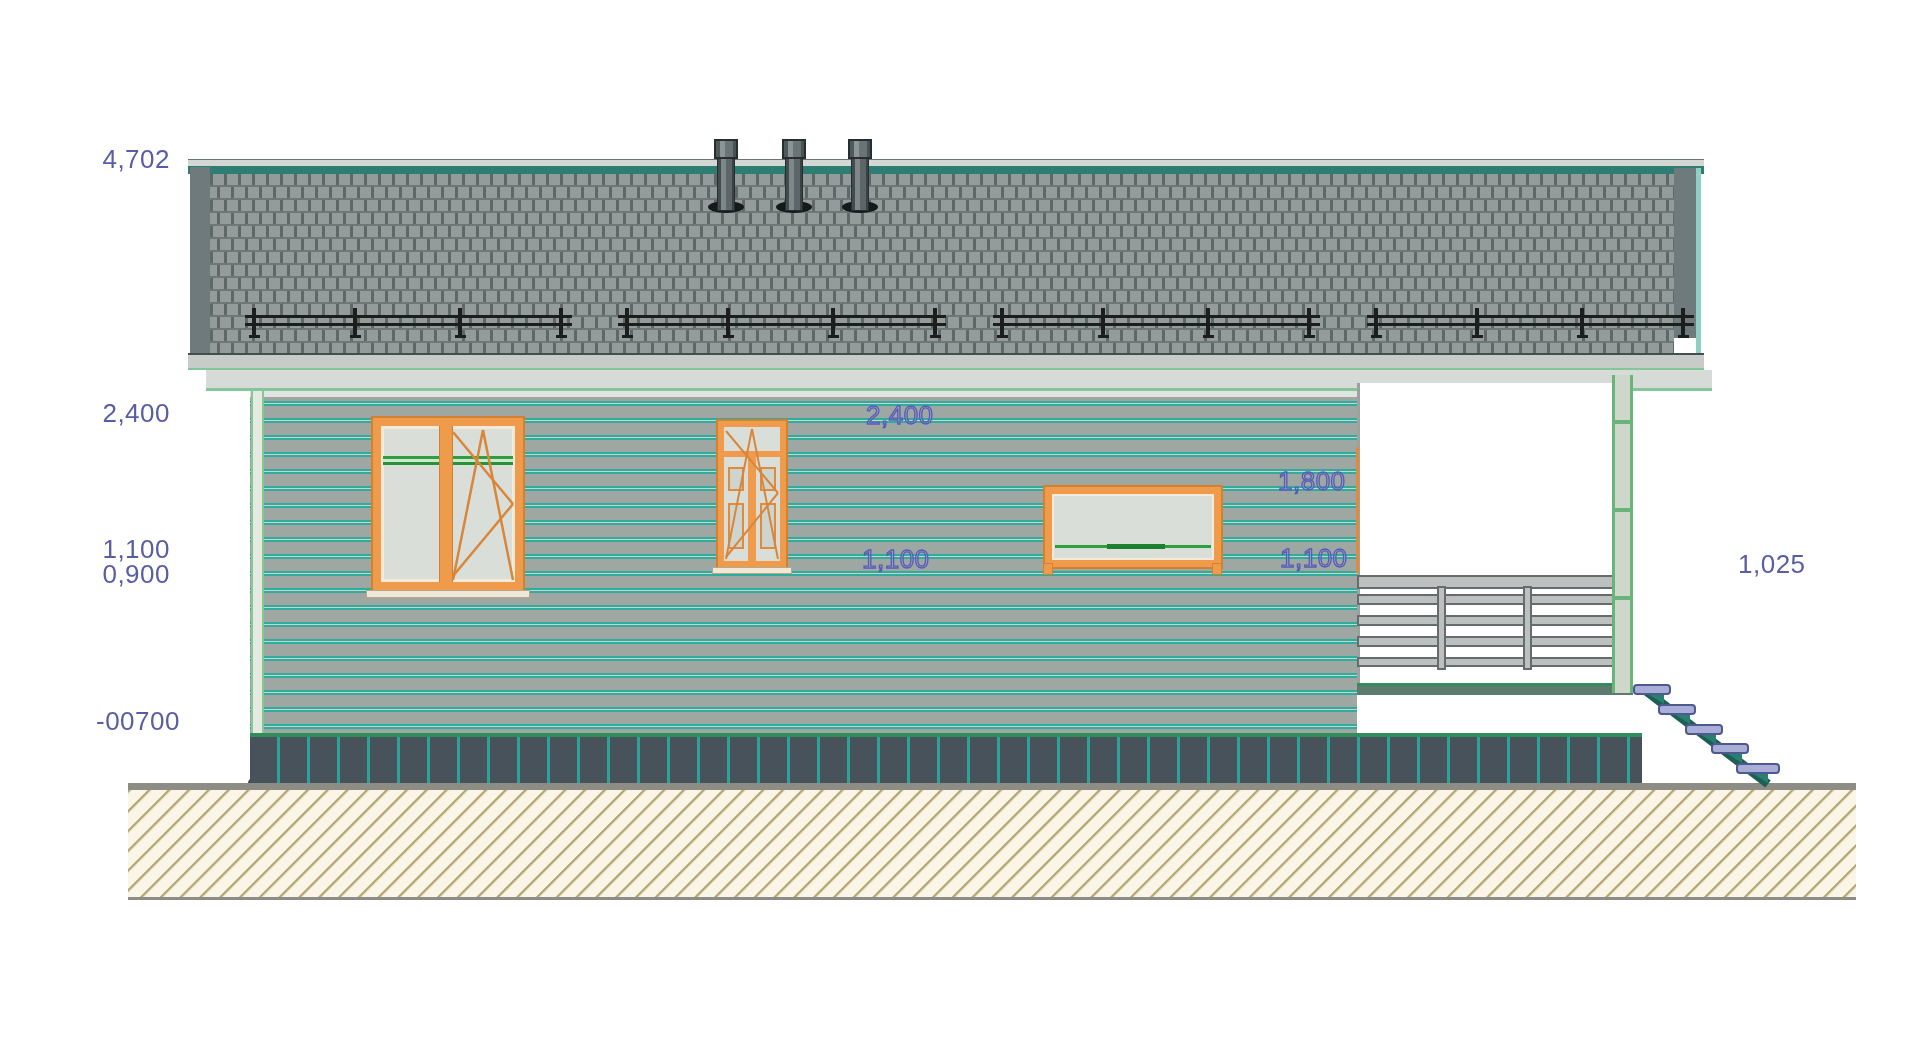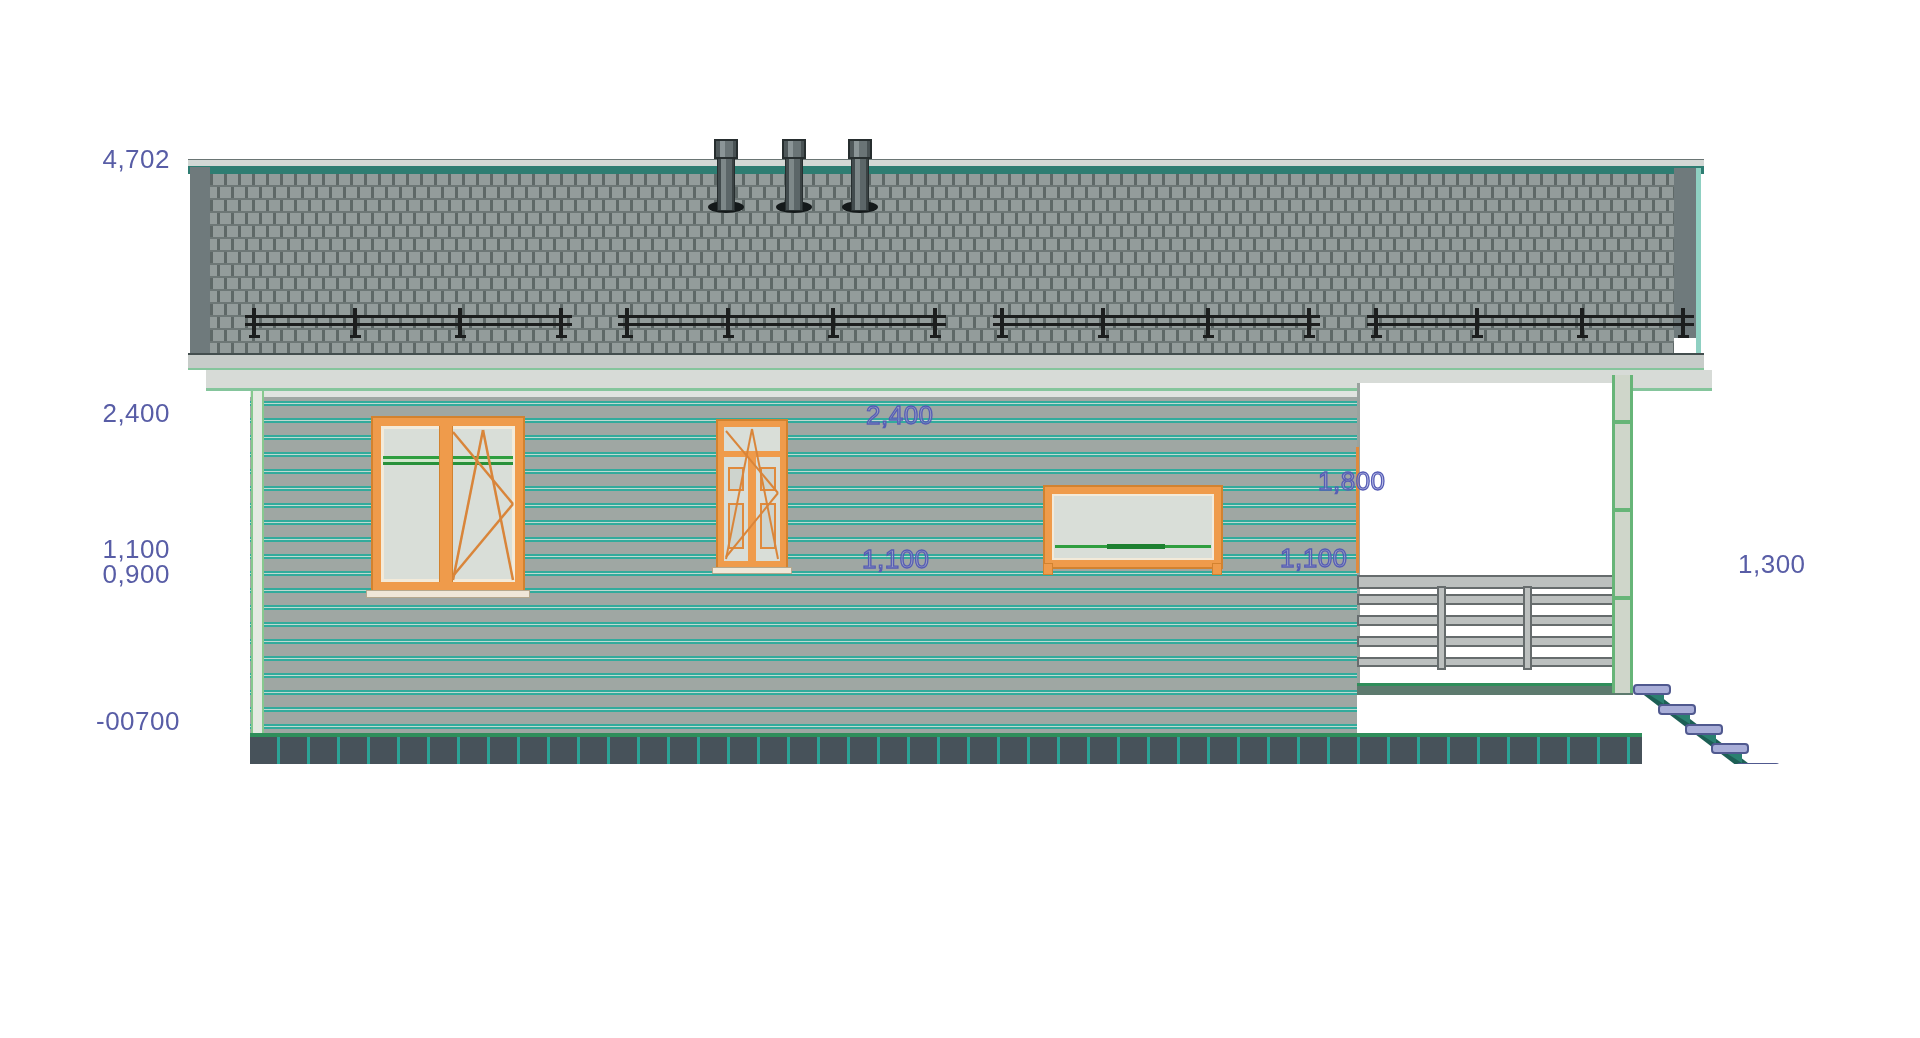--- a/index.html
+++ b/index.html
@@ -1,17 +1,17 @@
 <!DOCTYPE html>
 <html><head>
 <meta charset="utf-8">
 <style>
   html,body{margin:0;padding:0;background:#ffffff;}
   #canvas{
-    position:relative;width:1920px;height:764px;background:#ffffff;overflow:hidden;
+    position:relative;width:1920px;height:1038px;background:#ffffff;overflow:hidden;
     font-family:"Liberation Sans", sans-serif;
   }
   .abs{position:absolute;}
   
   .dim{
     position:absolute;font-size:26px;line-height:26px;color:#585da6;
     letter-spacing:.5px;white-space:nowrap;
   }
   .dim.ralign{width:74px;text-align:right;}
   .dim.hollow{
@@ -273,18 +273,18 @@
   </svg>
 
   <span class="dim ralign" style="left:96px;top:146px">4,702</span>
   <span class="dim ralign" style="left:96px;top:400px">2,400</span>
   <span class="dim ralign" style="left:96px;top:536px">1,100</span>
   <span class="dim ralign" style="left:96px;top:561px">0,900</span>
   <span class="dim ralign" style="left:96px;top:708px">-00700</span>
 
   <span class="dim hollow" style="left:866px;top:402px">2,400</span>
   <span class="dim hollow" style="left:862px;top:546px">1,100</span>
-  <span class="dim hollow" style="left:1318px;top:468px">1,800</span>
+  <span class="dim hollow" style="left:1278px;top:468px">1,800</span>
   <span class="dim hollow" style="left:1280px;top:545px">1,100</span>
 
-  <span class="dim" style="left:1738px;top:551px">1,300</span>
+  <span class="dim" style="left:1738px;top:551px">1,025</span>
 
 </div>
 
 </body></html>

